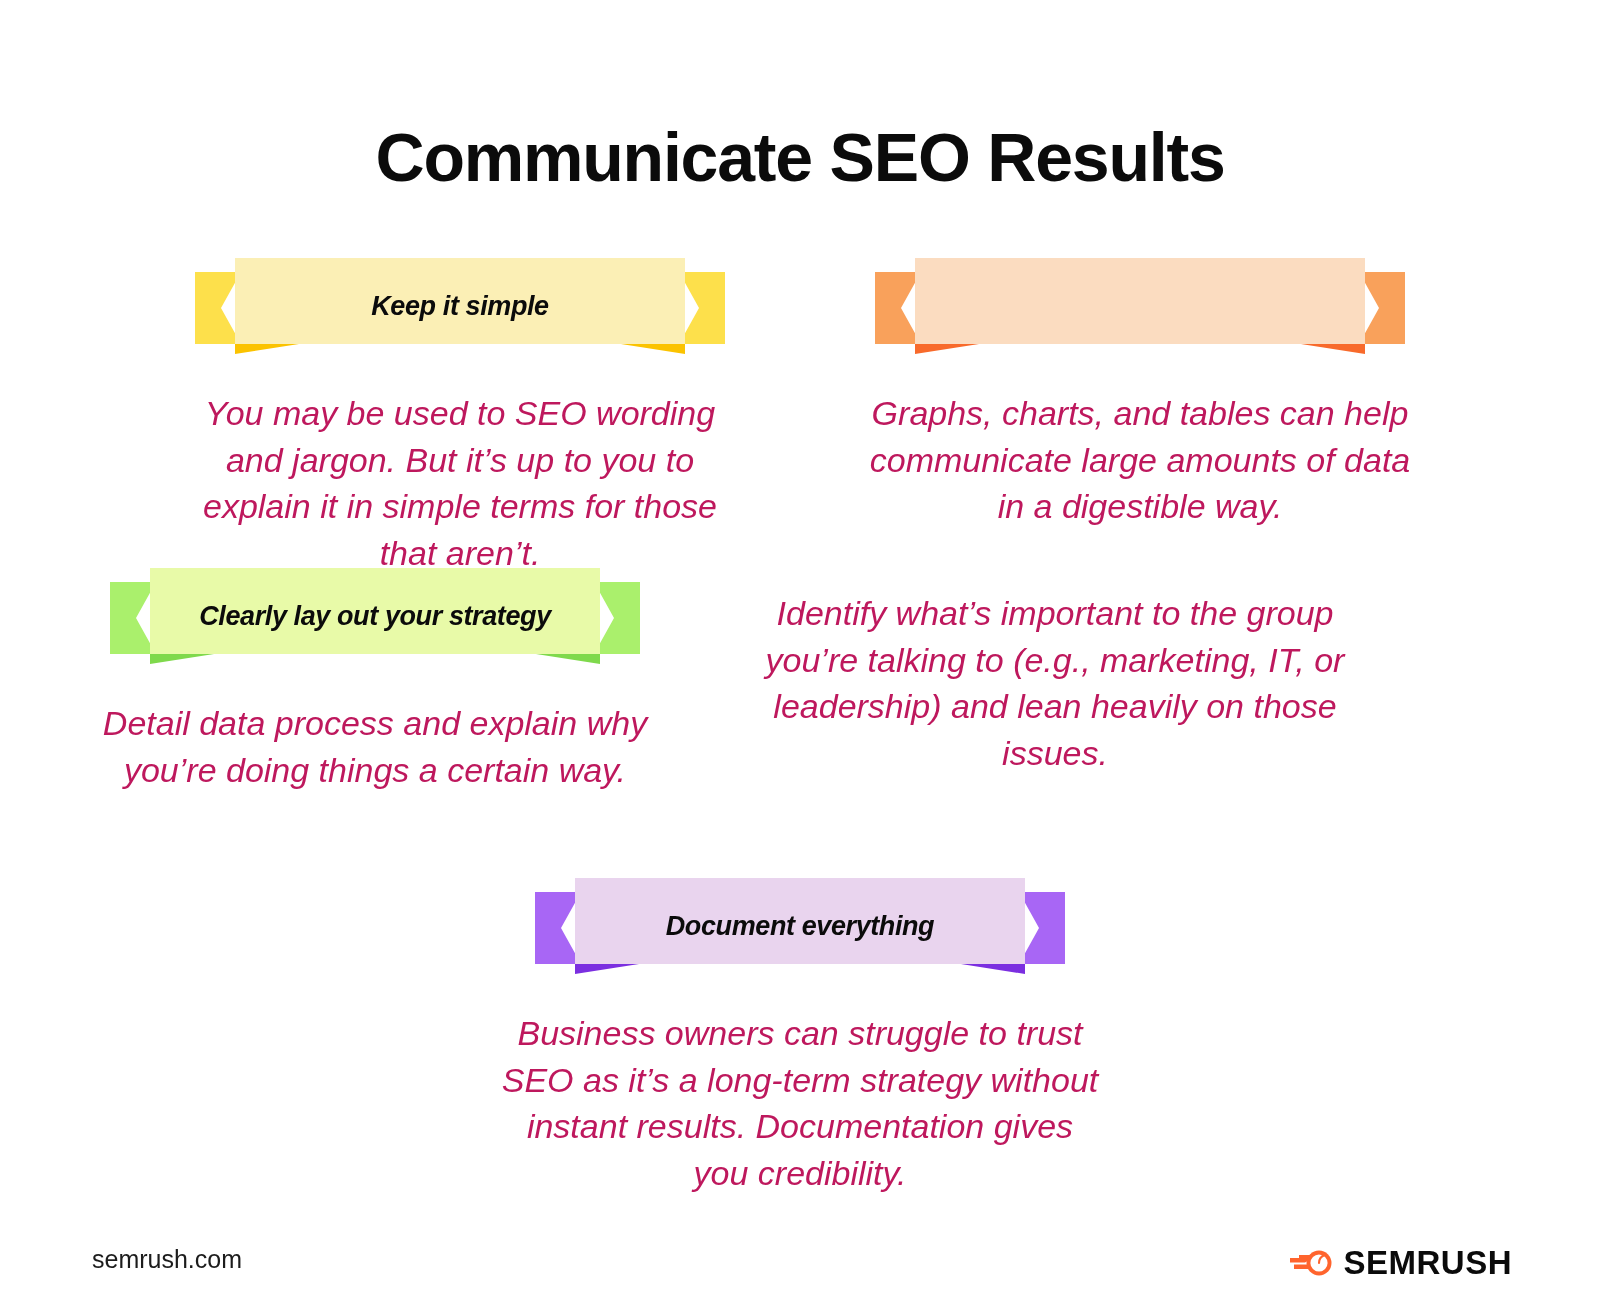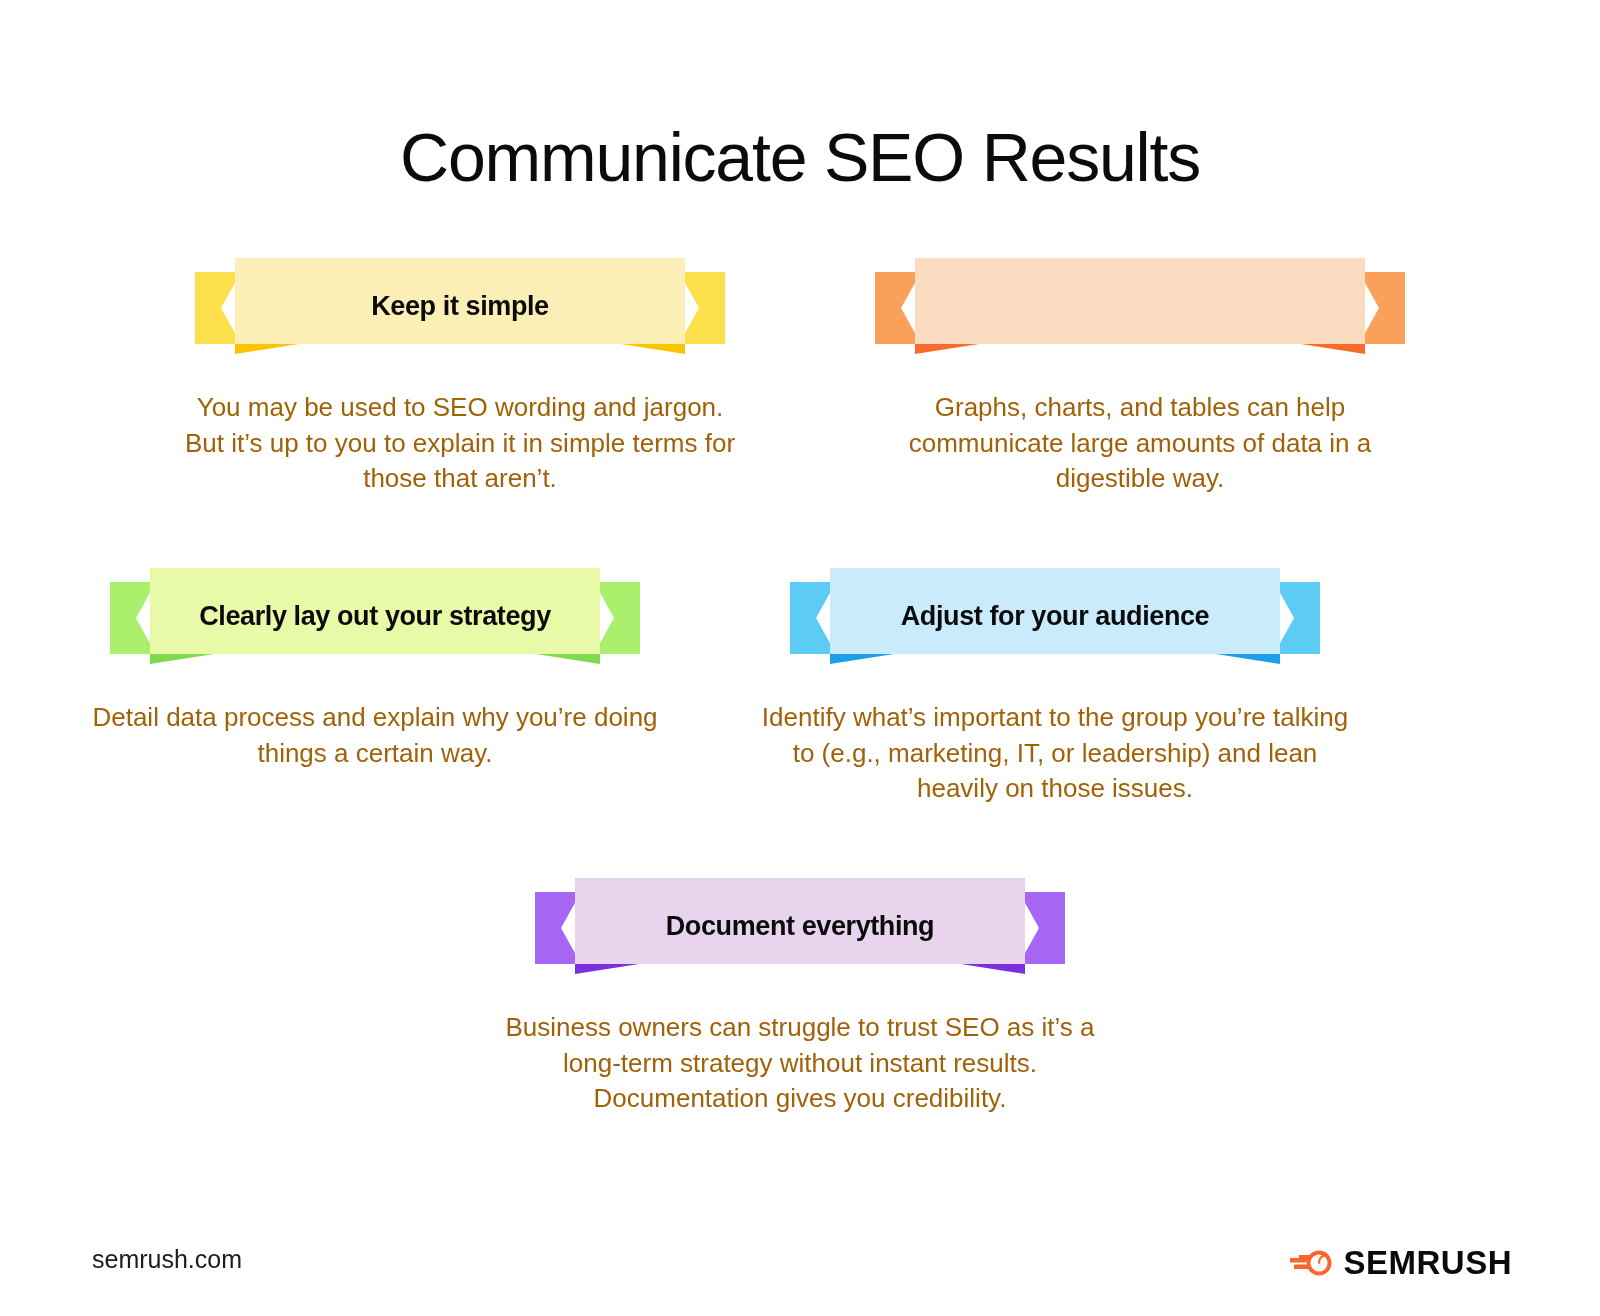--- a/index.html
+++ b/index.html
@@ -17,37 +17,38 @@
     overflow: hidden;
   }
 
   #page-title {
     position: absolute;
     top: 74px;
     left: 0;
     width: 1600px;
     text-align: center;
     font-size: 68px;
-    font-weight: 400;
+    font-weight: 700;
     letter-spacing: -1.2px;
     color: #0b0b0b;
     line-height: 1.1;
   }
 
   .grid {
     position: absolute;
     top: 258px;
     left: 0;
     width: 1600px;
   }
 
   .row {
     display: flex;
     justify-content: center;
     align-items: flex-start;
+    font-style: italic;
   }
 
   .row-1 { position: absolute; top: 0; left: 0; width: 1600px; }
   .row-2 { position: absolute; top: 310px; left: 0; width: 1430px; }
   .row-3 { position: absolute; top: 620px; left: 0; width: 1600px; }
 
   .cell {
     width: 620px;
     display: flex;
     flex-direction: column;
@@ -82,23 +83,23 @@
     font-weight: 700;
     letter-spacing: -0.4px;
     color: #0b0b0b;
     pointer-events: none;
   }
 
   .body-text {
     margin-top: 22px;
     width: 560px;
     text-align: center;
-    font-size: 26px;
+    font-size: 34px;
     line-height: 1.37;
-    color: #a16207;
+    color: #be185d;
     font-weight: 400;
   }
   .body-text.wide { width: 600px; }
 
   #footer {
     position: absolute;
     bottom: 0;
     left: 4px;
     width: 1600px;
     height: 120px;
@@ -173,30 +174,20 @@
           <polygon points="40,86 104,86 40,96" fill="#7FD94C"></polygon>
           <polygon points="490,86 426,86 490,96" fill="#7FD94C"></polygon>
           <rect x="40" y="0" width="450" height="86" fill="#E8FAA8"></rect>
         </svg>
         <div class="banner-label">Clearly lay out your strategy</div>
       </div>
       <p class="body-text wide">Detail data process and explain why you’re doing things a certain way.</p>
     </div>
 
     <div class="cell">
-      <div class="banner-wrap">
-        <svg class="banner-svg" viewBox="0 0 530 110" preserveAspectRatio="none">
-          <polygon points="0,14 46,14 26,50 46,86 0,86" fill="#5CCCF5"></polygon>
-          <polygon points="530,14 484,14 504,50 484,86 530,86" fill="#5CCCF5"></polygon>
-          <polygon points="40,86 104,86 40,96" fill="#1A9FE8"></polygon>
-          <polygon points="490,86 426,86 490,96" fill="#1A9FE8"></polygon>
-          <rect x="40" y="0" width="450" height="86" fill="#CAEBFC"></rect>
-        </svg>
-        <div class="banner-label">Adjust for your audience</div>
-      </div>
       <p class="body-text wide">Identify what’s important to the group you’re talking to (e.g., marketing, IT, or leadership) and lean heavily on those issues.</p>
     </div>
 
   </div>
 
   <div class="row row-3">
 
     <div class="cell cell-solo">
       <div class="banner-wrap">
         <svg class="banner-svg" viewBox="0 0 530 110" preserveAspectRatio="none">

